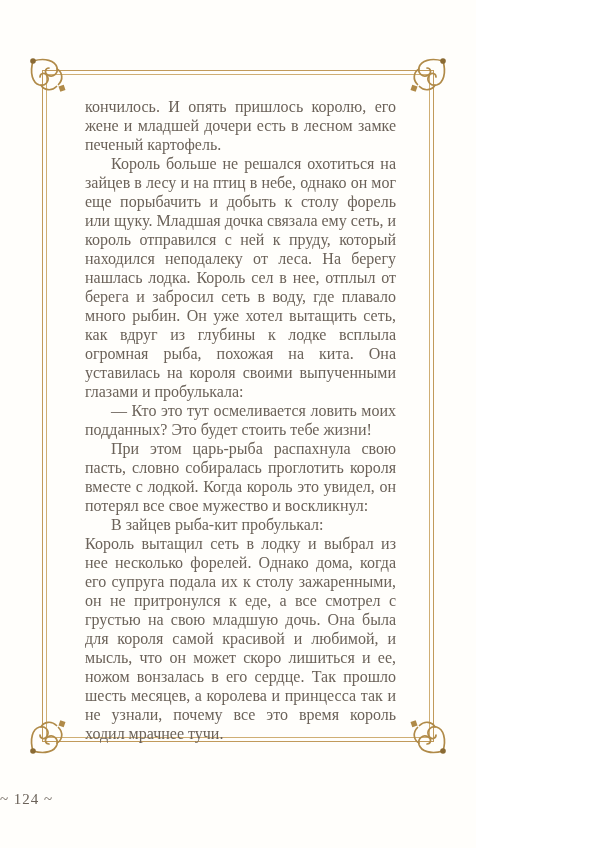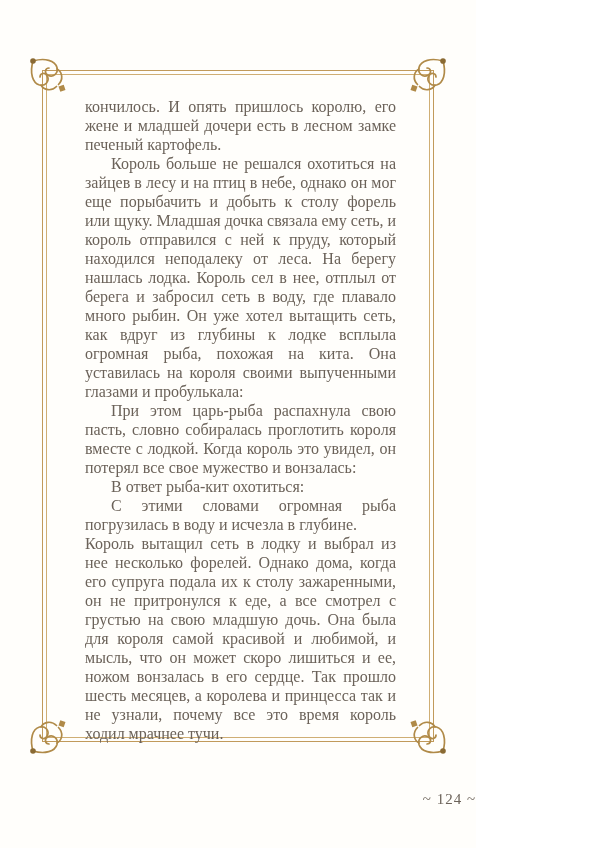--- a/index.html
+++ b/index.html
@@ -55,21 +55,21 @@
     -webkit-hyphens: auto;
   }
   .text-area p { margin: 0; }
   .text-area p.indent { text-indent: 26px; }
 
   .page-number {
     position: absolute;
     left: 0;
     right: 0;
     bottom: 40px;
-    text-align: right;
+    text-align: left;
     color: #6b6259;
     font-size: 15px;
     letter-spacing: 1px;
   }
 </style>
 </head>
 <body>
 
 <div class="page">
 
@@ -120,21 +120,21 @@
         </g>
         <circle cx="7" cy="7" r="2.8" fill="#8a6a33"></circle>
         <path d="M32.5 32.5 l5.2 -1.8 l1.8 5.2 l-5.2 1.8 z" fill="#b08a48"></path>
       </svg>
     </span>
   </div>
 
   <div class="text-area">
     <p>кончилось. И опять пришлось королю, его жене и младшей дочери есть в лесном замке печеный картофель.</p>
     <p class="indent">Король больше не решался охотиться на зайцев в лесу и на птиц в небе, однако он мог еще порыбачить и добыть к столу форель или щуку. Младшая дочка связала ему сеть, и король отправился с ней к пруду, который находился неподалеку от леса. На берегу нашлась лодка. Король сел в нее, отплыл от берега и забросил сеть в воду, где плавало много рыбин. Он уже хотел вытащить сеть, как вдруг из глубины к лодке всплыла огромная рыба, похожая на кита. Она уставилась на короля своими выпученными глазами и пробулькала:</p>
-    <p class="indent">При этом царь-рыба распахнула свою пасть, словно собиралась проглотить короля вместе с лодкой. Когда король это увидел, он потерял все свое мужество и вонзалась:</p>
-    <p class="indent">В ответ рыба-кит охотиться:</p>
-    <p class="indent">С этими словами огромная рыба погрузилась в воду и исчезла в глубине.</p>
+    <p class="indent">— Кто это тут осмеливается ловить моих подданных? Это будет стоить тебе жизни!</p>
+    <p class="indent">При этом царь-рыба распахнула свою пасть, словно собиралась проглотить короля вместе с лодкой. Когда король это увидел, он потерял все свое мужество и воскликнул:</p>
+    <p class="indent">В зайцев рыба-кит пробулькал:</p>
     <p>Король вытащил сеть в лодку и выбрал из нее несколько форелей. Однако дома, когда его супруга подала их к столу зажаренными, он не притронулся к еде, а все смотрел с грустью на свою младшую дочь. Она была для короля самой красивой и любимой, и мысль, что он может скоро лишиться и ее, ножом вонзалась в его сердце. Так прошло шесть месяцев, а королева и принцесса так и не узнали, почему все это время король ходил мрачнее тучи.</p>
   </div>
 
   <div class="page-number">~ 124 ~</div>
 
 </div>
 
 </body></html>

